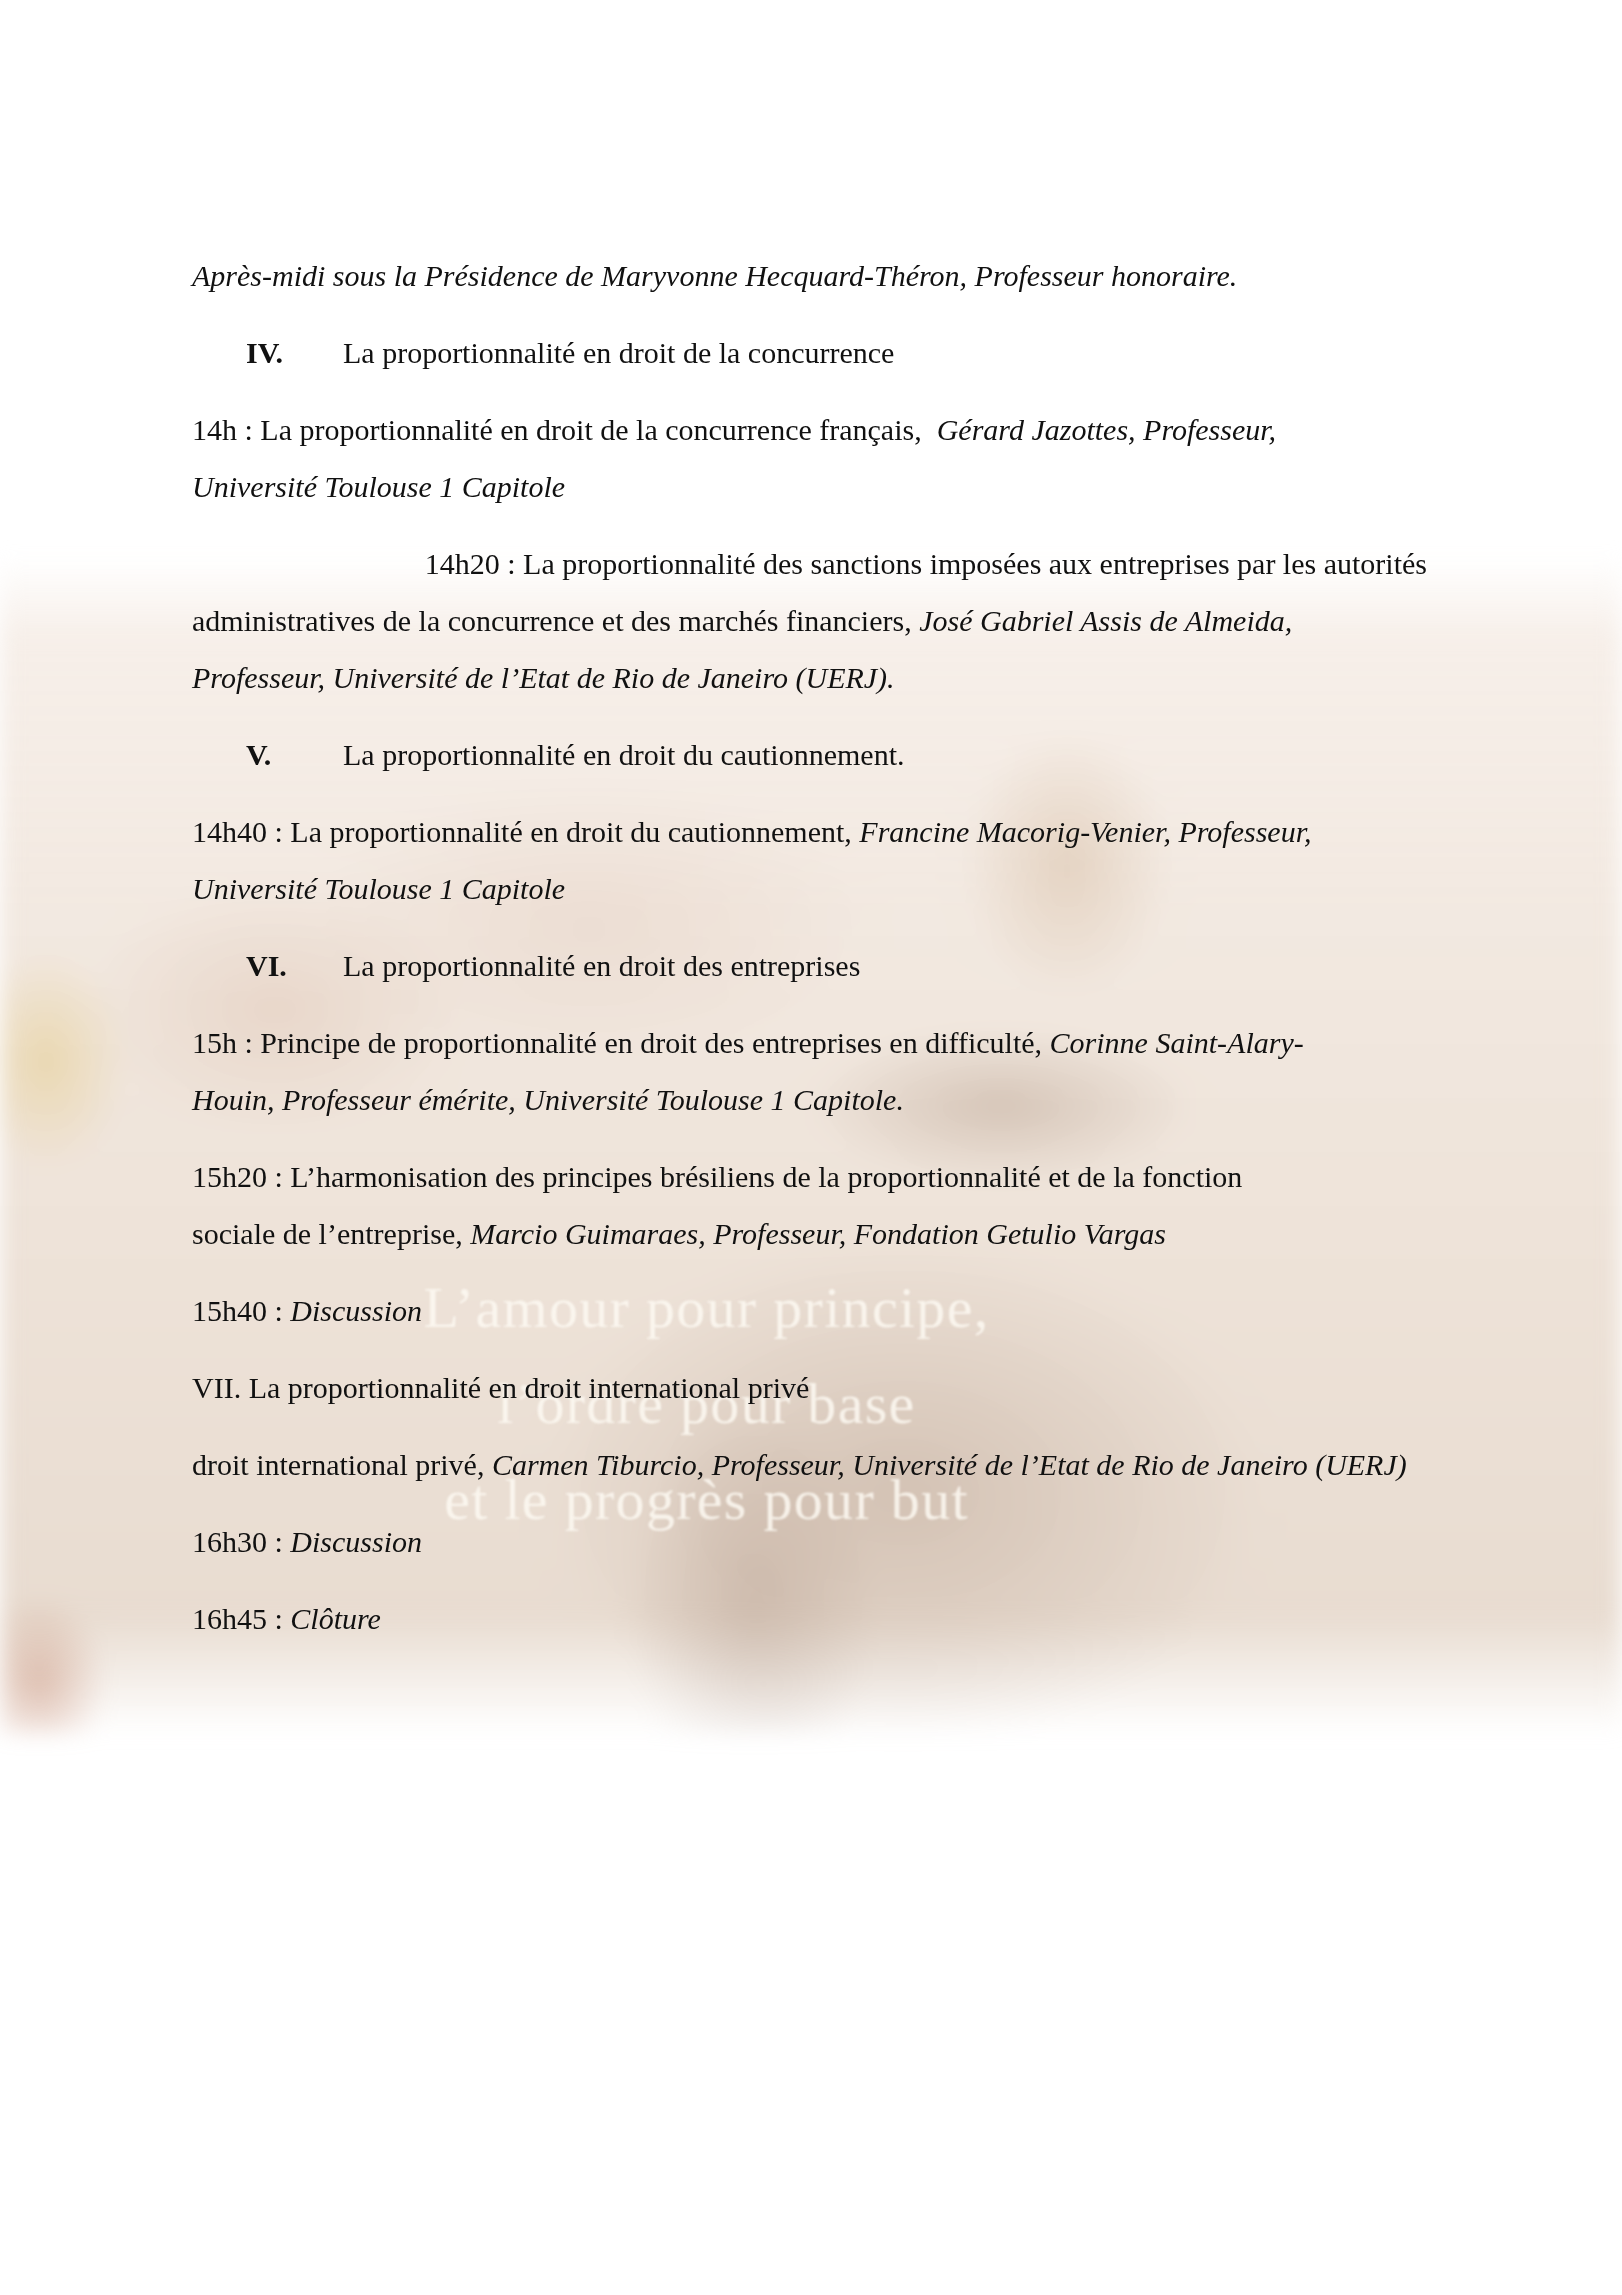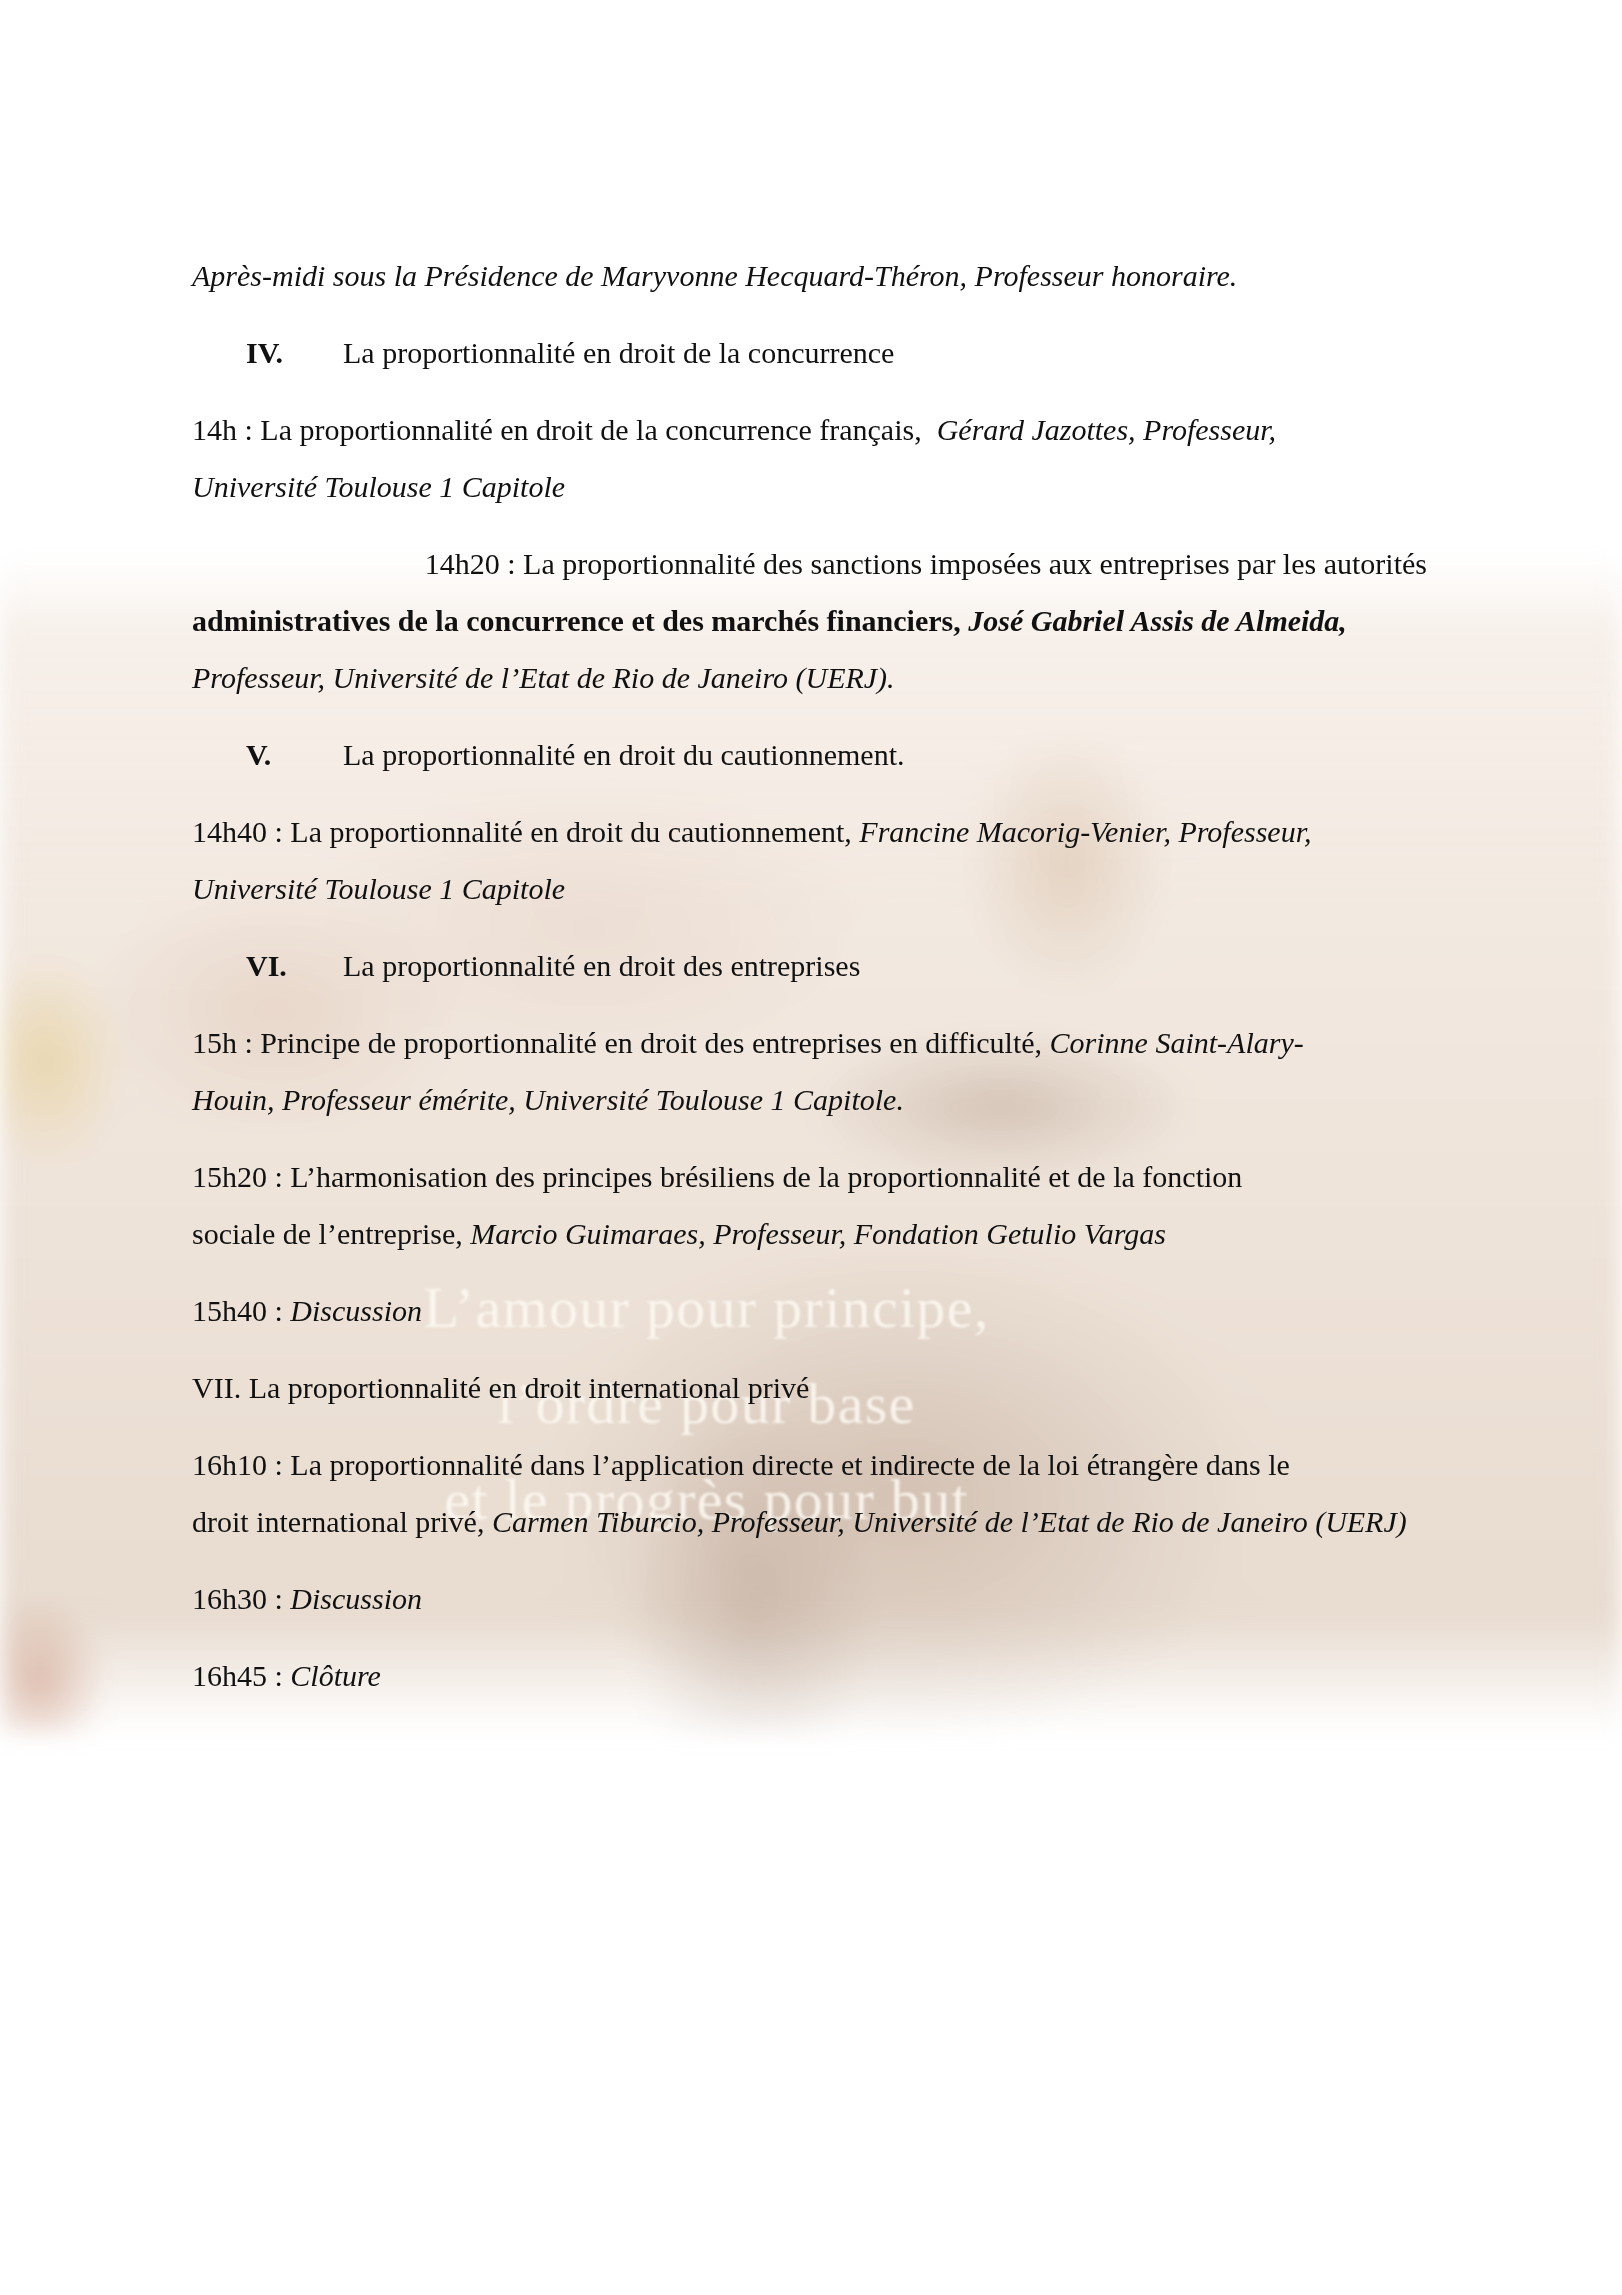--- a/index.html
+++ b/index.html
@@ -73,21 +73,21 @@
     <div class="para entry">
       <div class="line"><span class="it">Après-midi sous la Présidence de Maryvonne Hecquard-Théron, Professeur honoraire.</span></div>
     </div>
     <div class="para heading"><span class="hnum">IV.</span><span>La proportionnalité en droit de la concurrence</span></div>
     <div class="para entry">
       <div class="line j" style="word-spacing: 0px;"><span>14h : La proportionnalité en droit de la concurrence français, &nbsp;</span><span class="it">Gérard Jazottes, Professeur,</span></div>
       <div class="line"><span class="it">Université Toulouse 1 Capitole</span></div>
     </div>
     <div class="para entry">
       <div class="line j" style="word-spacing: 0px; text-align: right;"><span>14h20 : La proportionnalité des sanctions imposées aux entreprises par les autorités</span></div>
-      <div class="line j" style="word-spacing: 0px; font-weight: bold;"><span>administratives de la concurrence et des marchés financiers, </span><span class="it">José Gabriel Assis de Almeida,</span></div>
+      <div class="line j" style="word-spacing: 0px;"><span>administratives de la concurrence et des marchés financiers, </span><span class="it">José Gabriel Assis de Almeida,</span></div>
       <div class="line"><span class="it">Professeur, Université de l’Etat de Rio de Janeiro (UERJ).</span></div>
     </div>
     <div class="para heading"><span class="hnum">V.</span><span>La proportionnalité en droit du cautionnement.</span></div>
     <div class="para entry">
       <div class="line j" style="word-spacing: 0px;"><span>14h40 : La proportionnalité en droit du cautionnement, </span><span class="it">Francine Macorig-Venier, Professeur,</span></div>
       <div class="line"><span class="it">Université Toulouse 1 Capitole</span></div>
     </div>
     <div class="para heading"><span class="hnum">VI.</span><span>La proportionnalité en droit des entreprises</span></div>
     <div class="para entry">
       <div class="line j" style="word-spacing: 0px;"><span>15h : Principe de proportionnalité en droit des entreprises en difficulté, </span><span class="it">Corinne Saint-Alary-</span></div>
@@ -97,21 +97,20 @@
       <div class="line j" style="word-spacing: 0px;"><span>15h20 : L’harmonisation des principes brésiliens de la proportionnalité et de la fonction</span></div>
       <div class="line"><span>sociale de l’entreprise, </span><span class="it">Marcio Guimaraes, Professeur, Fondation Getulio Vargas</span></div>
     </div>
     <div class="para entry">
       <div class="line"><span>15h40 : </span><span class="it">Discussion</span></div>
     </div>
     <div class="para entry">
       <div class="line"><span>VII. La proportionnalité en droit international privé</span></div>
     </div>
     <div class="para entry">
-      <div class="line j" style="word-spacing: 0px;"><span>16h10 : La proportionnalité dans l’application directe et indirecte de la loi étrangère dans le</span></div>
       <div class="line"><span>droit international privé, </span><span class="it">Carmen Tiburcio, Professeur, Université de l’Etat de Rio de Janeiro (UERJ)</span></div>
     </div>
     <div class="para entry">
       <div class="line"><span>16h30 : </span><span class="it">Discussion</span></div>
     </div>
     <div class="para entry">
       <div class="line"><span>16h45 : </span><span class="it">Clôture</span></div>
     </div>
   </div>
 

